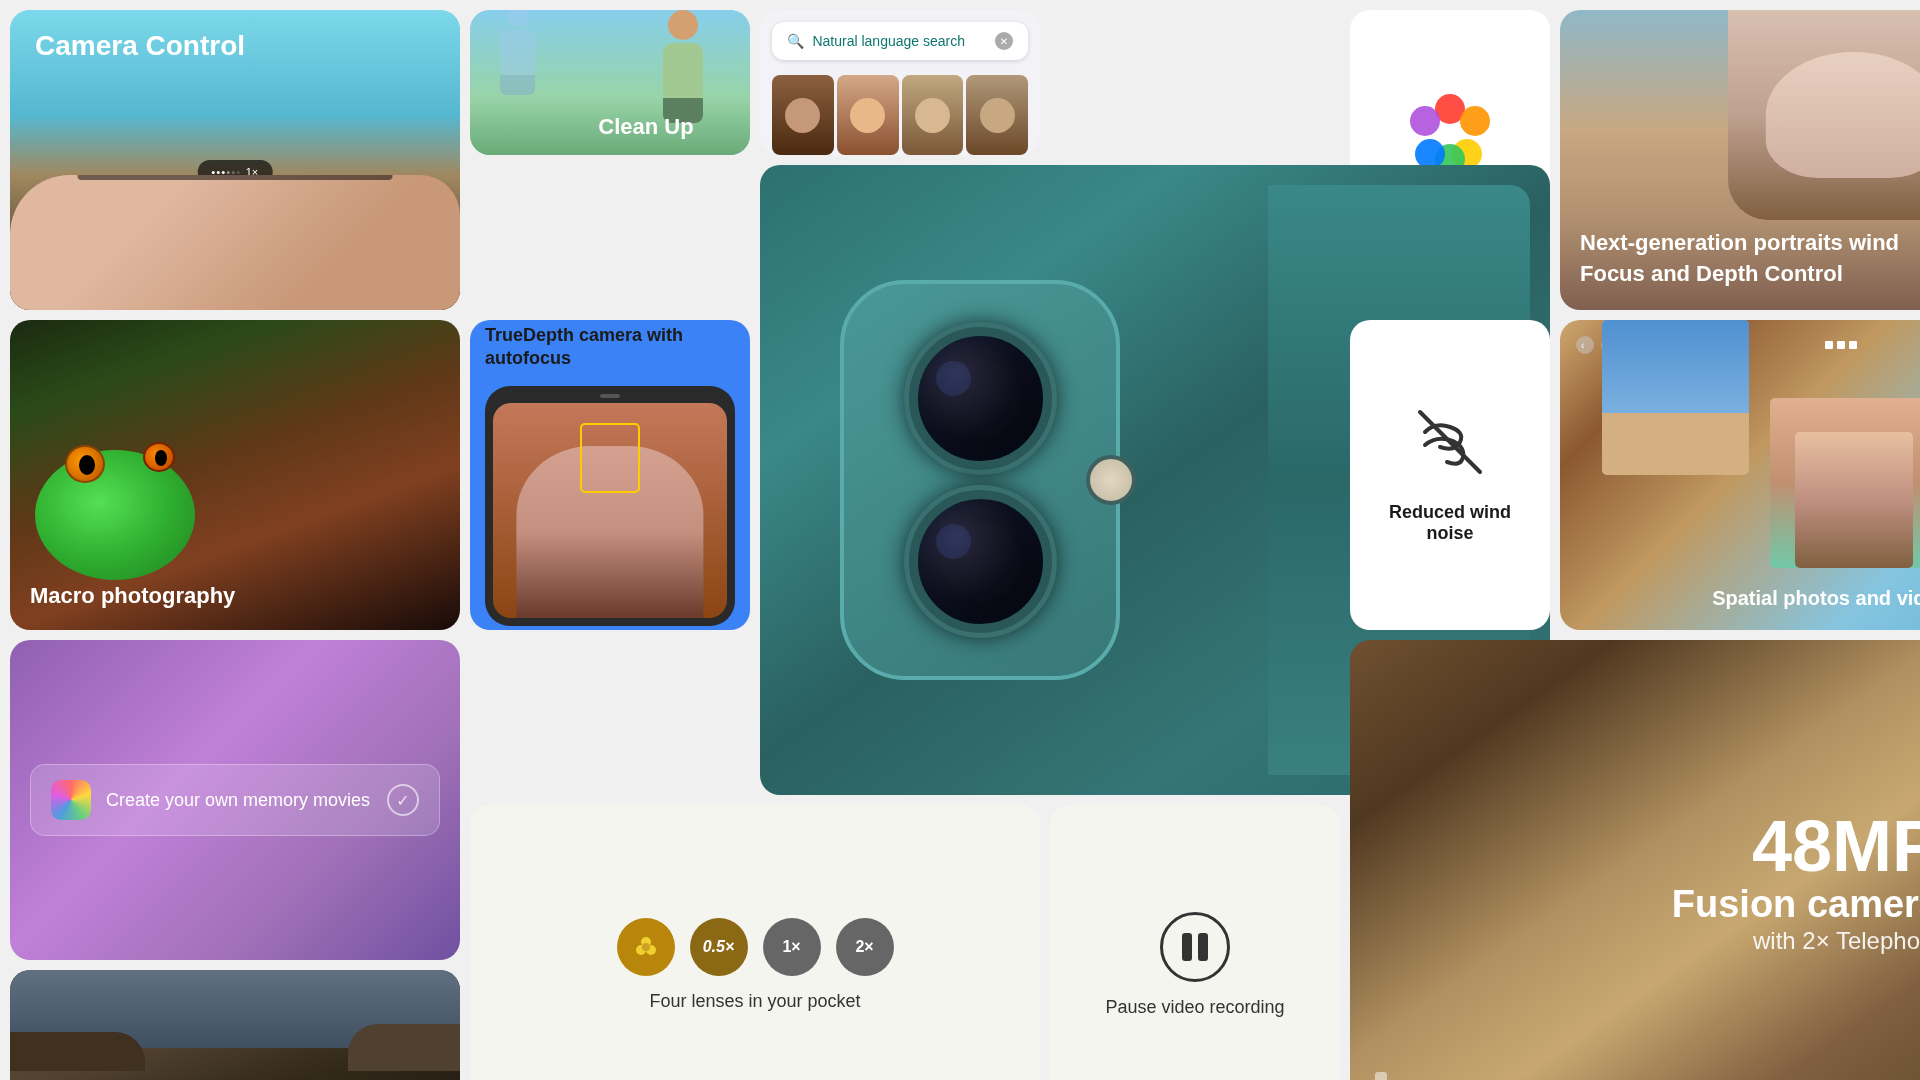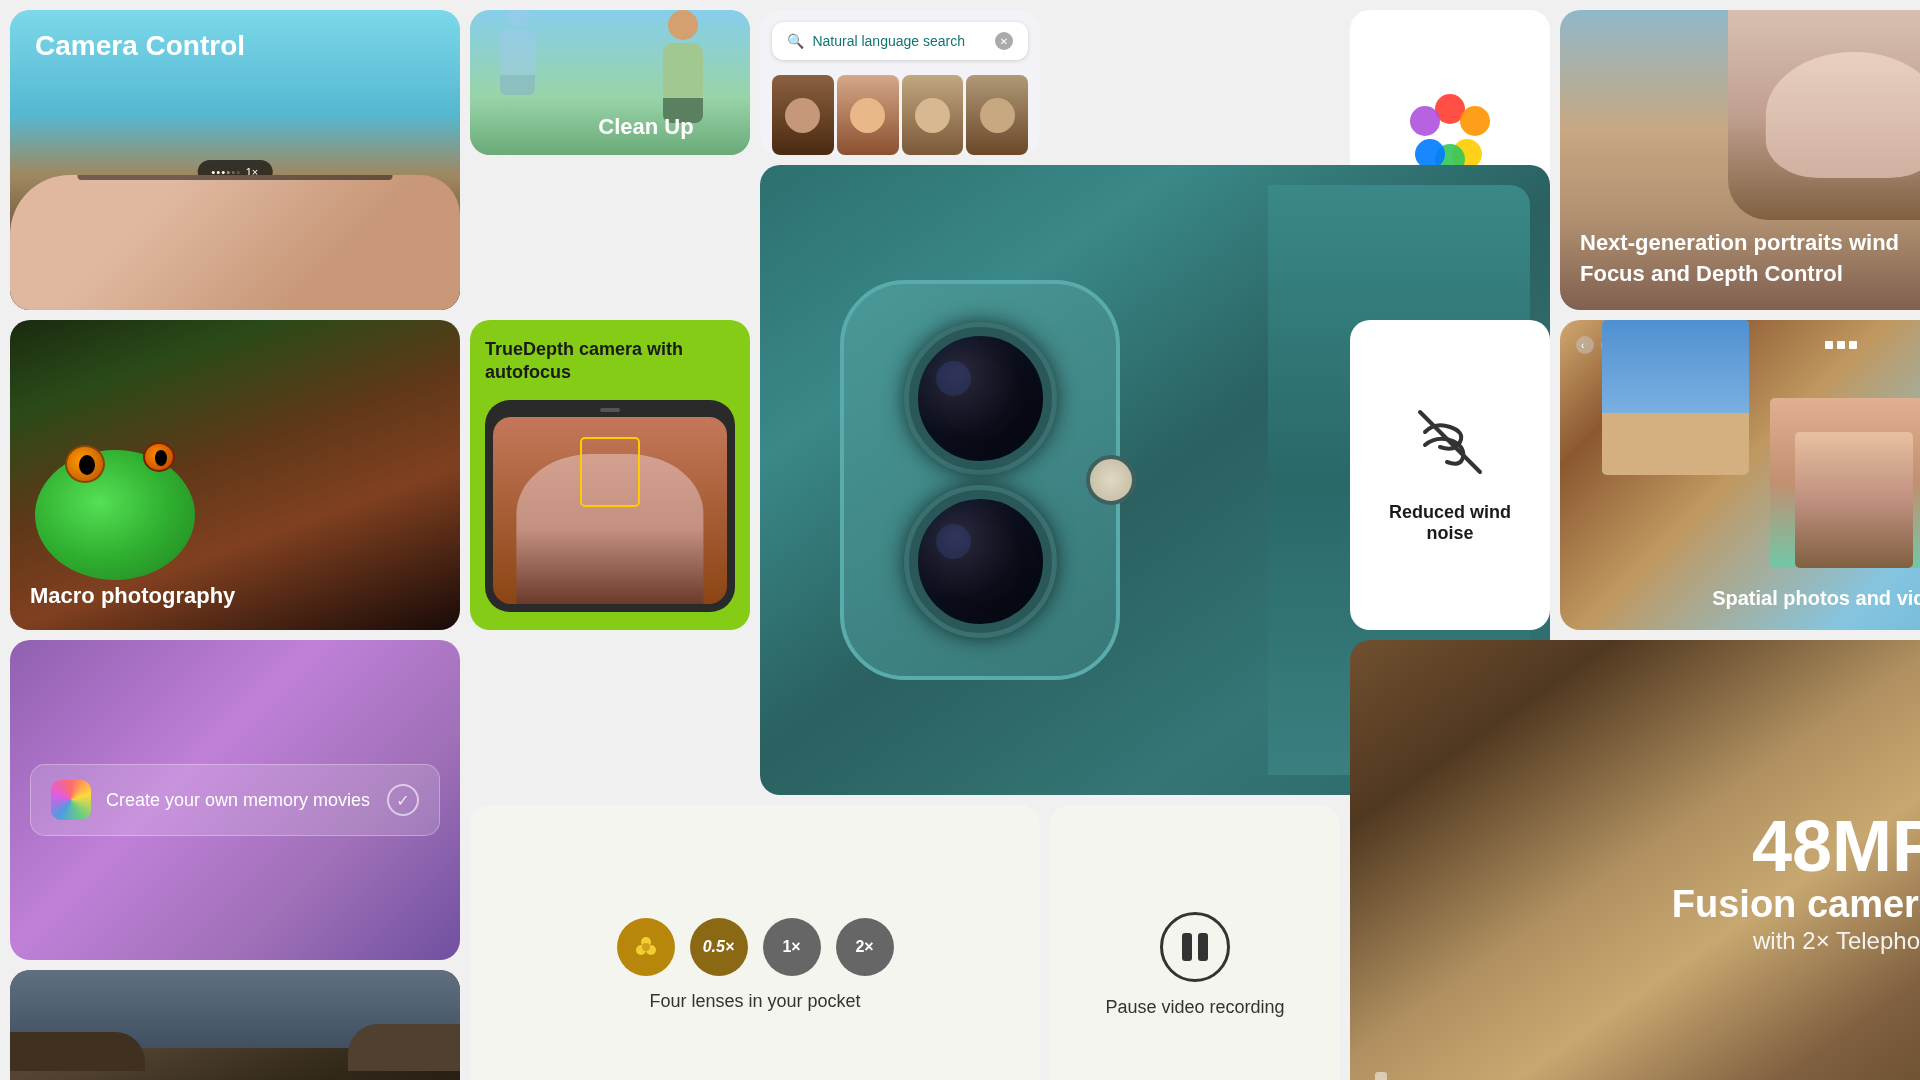--- a/index.html
+++ b/index.html
@@ -598,21 +598,21 @@
           <div class="eye-pupil"></div>
         </div>
         <div style="position:absolute;top:-8px;right:20px;width:32px;height:30px;background:radial-gradient(circle at 40% 40%,#ff8800 0%,#cc5500 70%,#882200 100%);border-radius:50%;border:2px solid #772200;">
           <div style="width:12px;height:16px;background:#000;border-radius:50%;position:absolute;top:6px;left:10px;"></div>
         </div>
       </div>
     </div>
     <span class="macro-label">Macro photography</span>
   </div>
 
-  <div class="card truedepth" style="grid-column:2; grid-row:3/5; background:#84cc16; padding:18px 15px;">
+  <div class="card truedepth" style="grid-column:2; grid-row:3/5; background:#3b82f6; padding:4px 15px;">
     <span class="truedepth-label">TrueDepth camera with autofocus</span>
     <div class="phone-mockup">
       <div style="width:20px;height:4px;background:#555;border-radius:3px;margin-bottom:5px;"></div>
       <div class="phone-screen">
         <div class="phone-face"></div>
         <div class="face-box"></div>
       </div>
     </div>
   </div>
 

